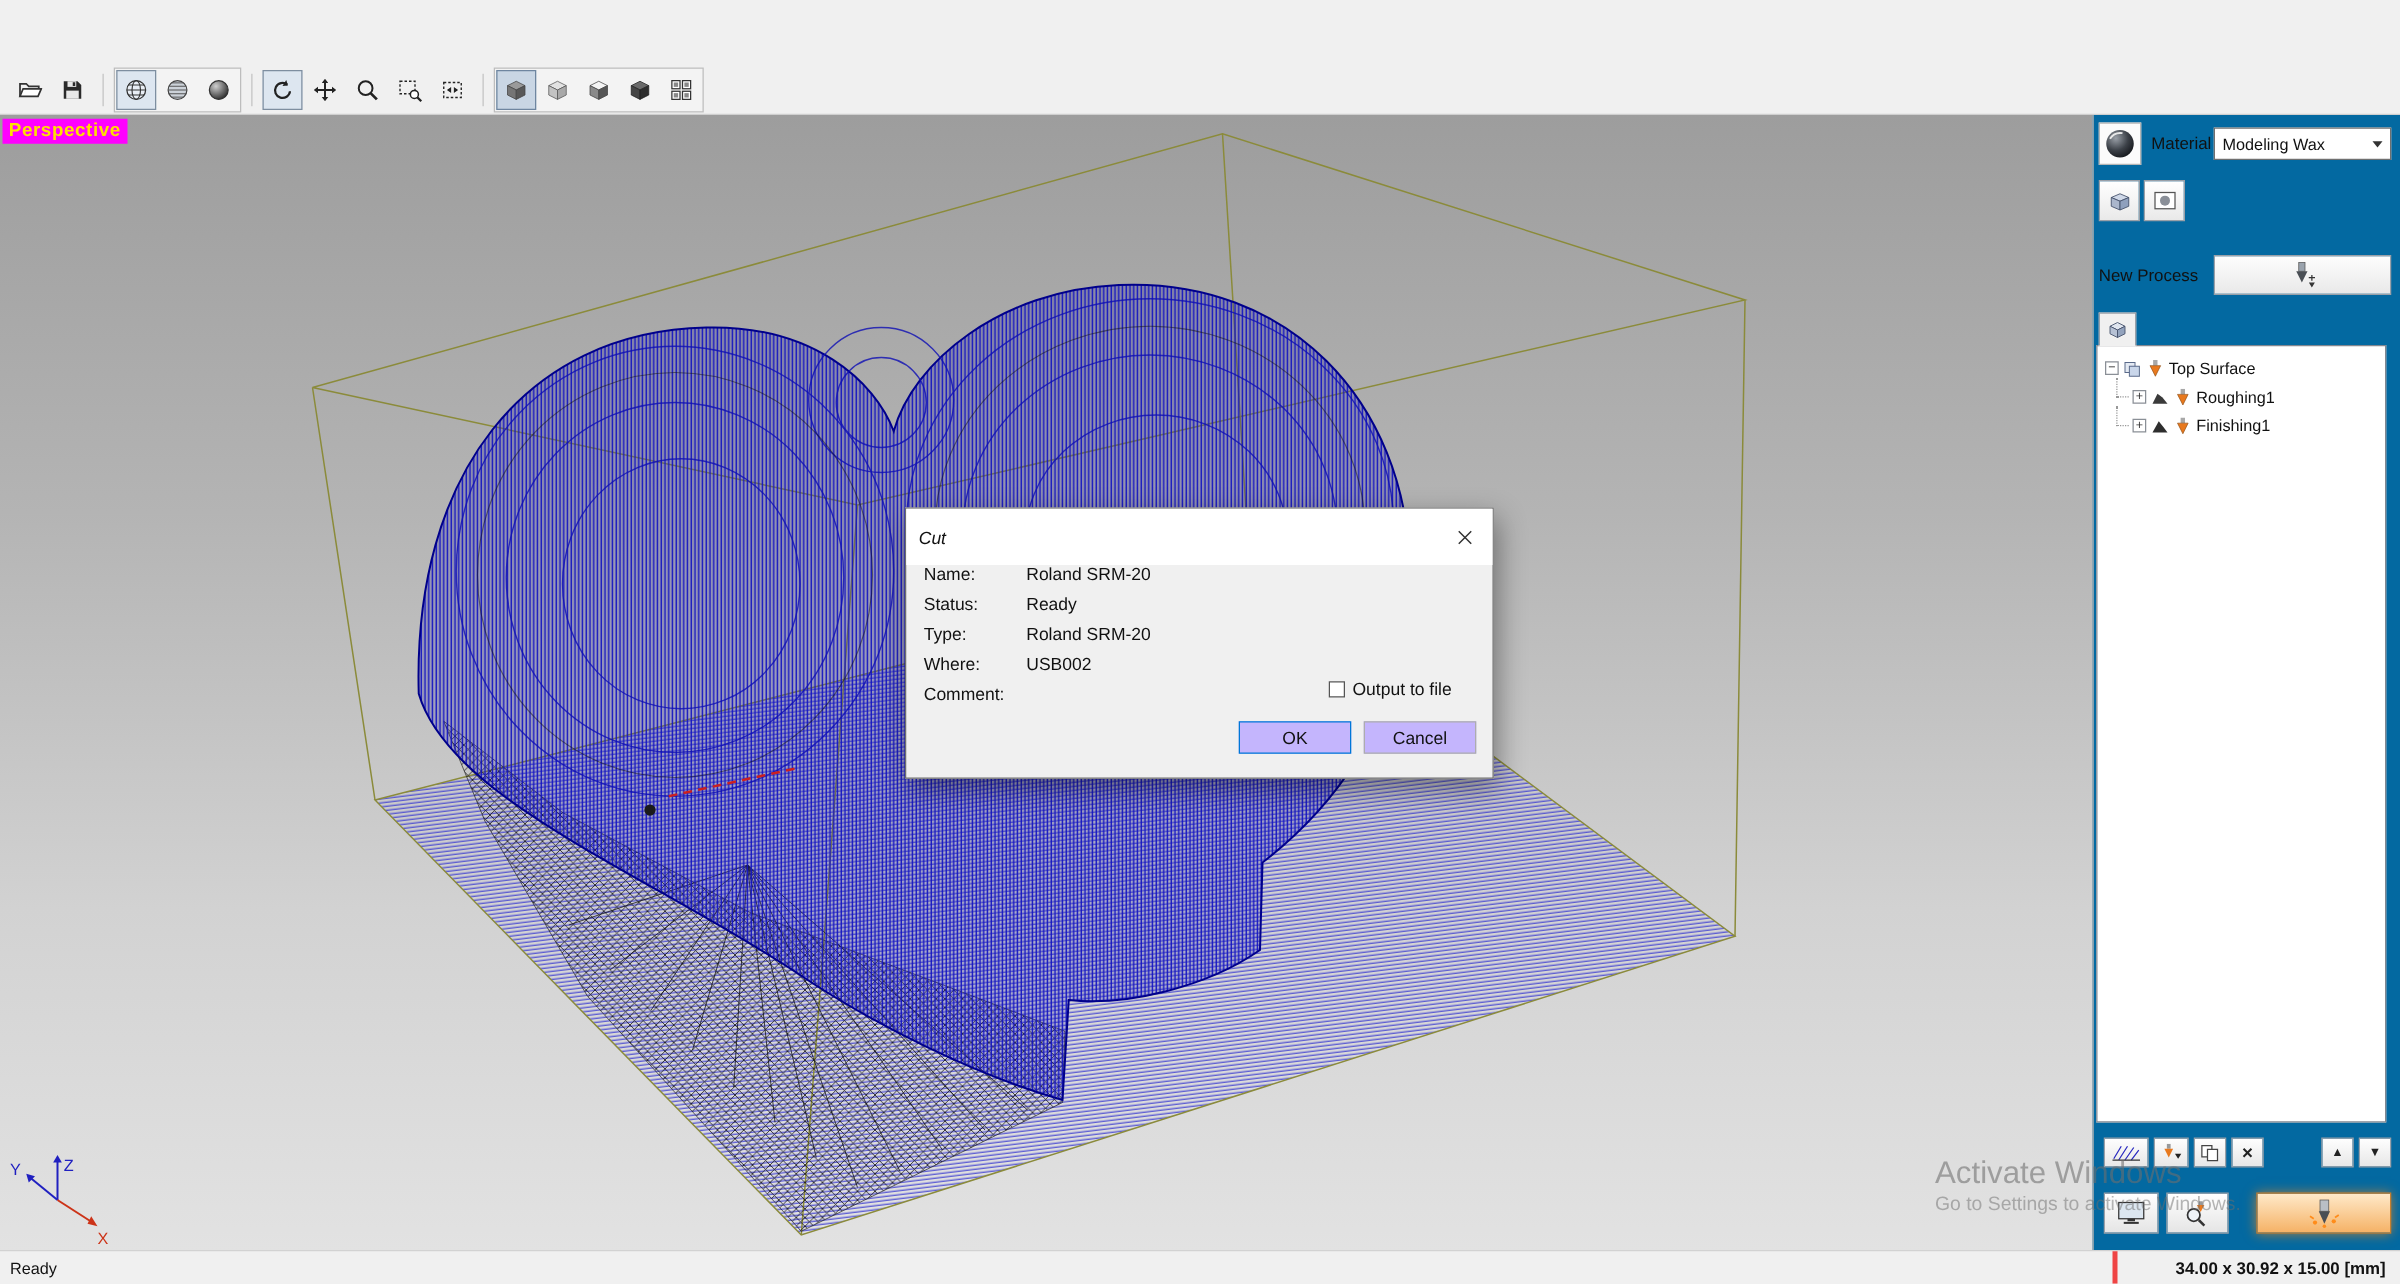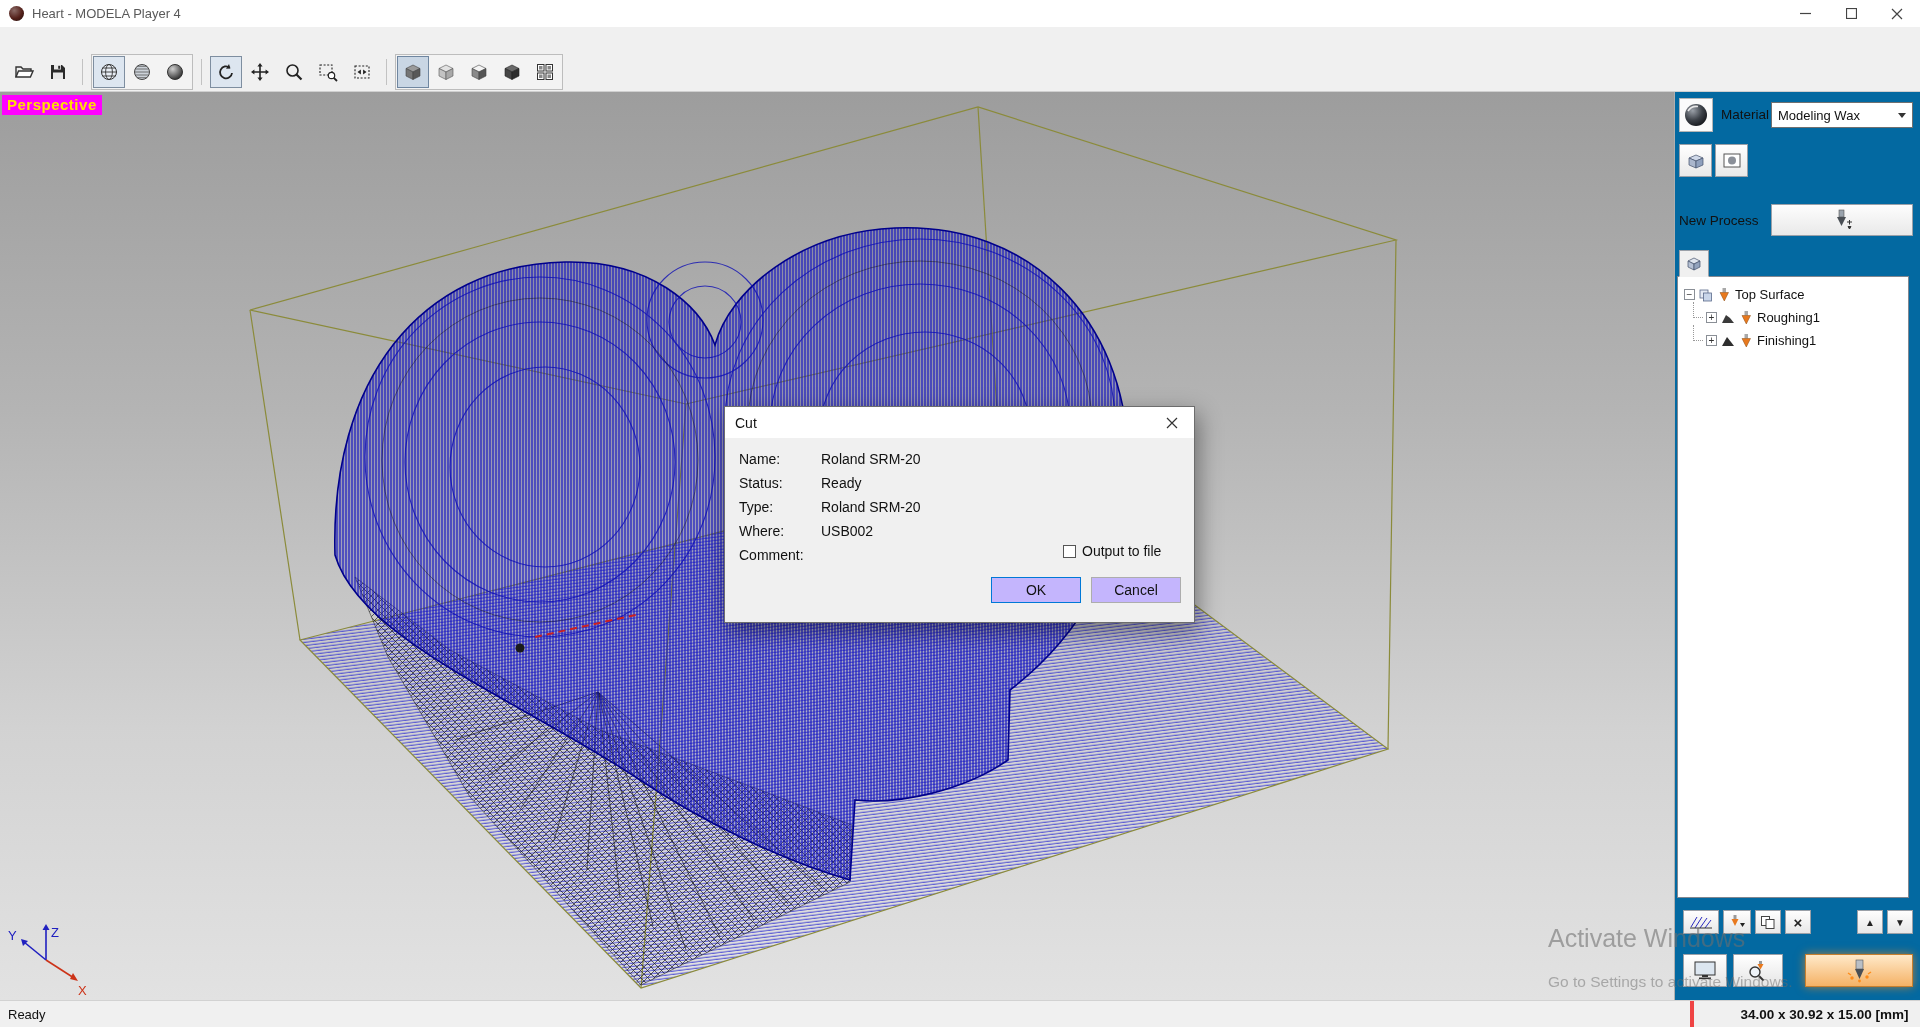--- a/index.html
+++ b/index.html
@@ -26,25 +26,25 @@
   .tsep{width:1px;height:26px;background:#c2c2c2;margin:0 6px;}
 
   
   .main{position:absolute;top:92px;left:0;right:0;bottom:27px;}
   .viewport{position:absolute;left:0;top:0;width:1674px;height:908px;
     background:linear-gradient(180deg,#9d9d9d 0%,#b4b4b4 35%,#d2d2d2 70%,#e2e2e2 100%);}
   svg.scene{position:absolute;left:0;top:0;}
   .persp{position:absolute;left:2px;top:3px;background:#ff00ff;color:#ffe000;font-weight:bold;font-size:15px;padding:1px 5px 2px;letter-spacing:.5px;}
   .watermark{position:absolute;left:1548px;top:832px;z-index:60;color:rgba(110,110,110,.58);pointer-events:none;}
   .wm1{font-size:25px;}
-  .wm2{font-size:15.5px;margin-top:20px;color:rgba(110,110,110,.5);}
+  .wm2{font-size:15.5px;margin-top:2px;color:rgba(110,110,110,.5);}
 
   
   .dialog{position:absolute;left:724px;top:314px;width:471px;height:217px;background:#f0f0f0;border:1px solid #6d6d6d;box-shadow:3px 8px 22px rgba(0,0,0,.42);z-index:30;}
-  .dlg-title{height:31px;background:#ffffff;display:flex;align-items:center;}
+  .dlg-title{height:45px;background:#ffffff;display:flex;align-items:center;font-style:italic;}
   .dlg-title-text{margin-left:10px;font-size:14px;color:#111;}
   .dlg-close{margin-left:auto;width:45px;height:28px;display:flex;align-items:center;justify-content:center;}
   .fld-label{position:absolute;left:14px;font-size:14px;color:#111;}
   .fld-value{position:absolute;left:96px;font-size:14px;color:#111;}
   .chk{position:absolute;left:338px;top:136px;display:flex;align-items:center;gap:6px;font-size:14px;color:#111;}
   .chk-box{width:13px;height:13px;background:#fff;border:1px solid #555;}
   .dlg-btn{position:absolute;top:170px;width:90px;height:26px;background:#c4b5fd;font-size:14px;display:flex;align-items:center;justify-content:center;color:#111;}
   .dlg-btn.ok{left:266px;border:1px solid #0078d7;}
   .dlg-btn.cancel{left:366px;border:1px solid #adadad;}
 
@@ -73,41 +73,20 @@
   
   .statusbar{position:absolute;left:0;right:0;bottom:0;height:27px;background:#f0f0f0;border-top:1px solid #d2d2d2;display:flex;align-items:center;font-size:13px;color:#111;}
   .status-left{padding-left:8px;}
   .status-right{margin-left:auto;width:230px;height:100%;border-left:4px solid #ef4444;display:flex;align-items:center;justify-content:center;font-weight:bold;font-size:13.5px;padding-left:35px;}
 </style>
 </head>
 <body>
 
 <div class="app">
 
-  <div class="titlebar">
-    <span class="app-ico"></span>
-    <span class="title">Heart - MODELA Player 4</span>
-    <div class="wbtns">
-      <div class="wbtn">
-        <svg width="11" height="11">
-            <line x1="0" y1="5.5" x2="11" y2="5.5" stroke="#444" stroke-width="1.2"></line>
-          </svg>
-      </div>
-      <div class="wbtn">
-        <svg width="11" height="11">
-            <rect x="0.5" y="0.5" width="10" height="10" fill="none" stroke="#444" stroke-width="1.2"></rect>
-          </svg>
-      </div>
-      <div class="wbtn">
-        <svg width="12" height="12">
-            <path d="M1 1 L11 11 M11 1 L1 11" stroke="#444" stroke-width="1.2"></path>
-          </svg>
-      </div>
-    </div>
-  </div>
 
 
   <div class="toolbar">
     <div class="tb">
       <svg width="20" height="20">
         <path d="M2 15 V5 h5 l2 2 h8 v2" fill="none" stroke="#333" stroke-width="1.4"></path>
         <path d="M2 15 l2.5-6 H19 l-2.6 6 z" fill="#fff" stroke="#333" stroke-width="1.4"></path>
       </svg>
     </div>
     <div class="tb">

